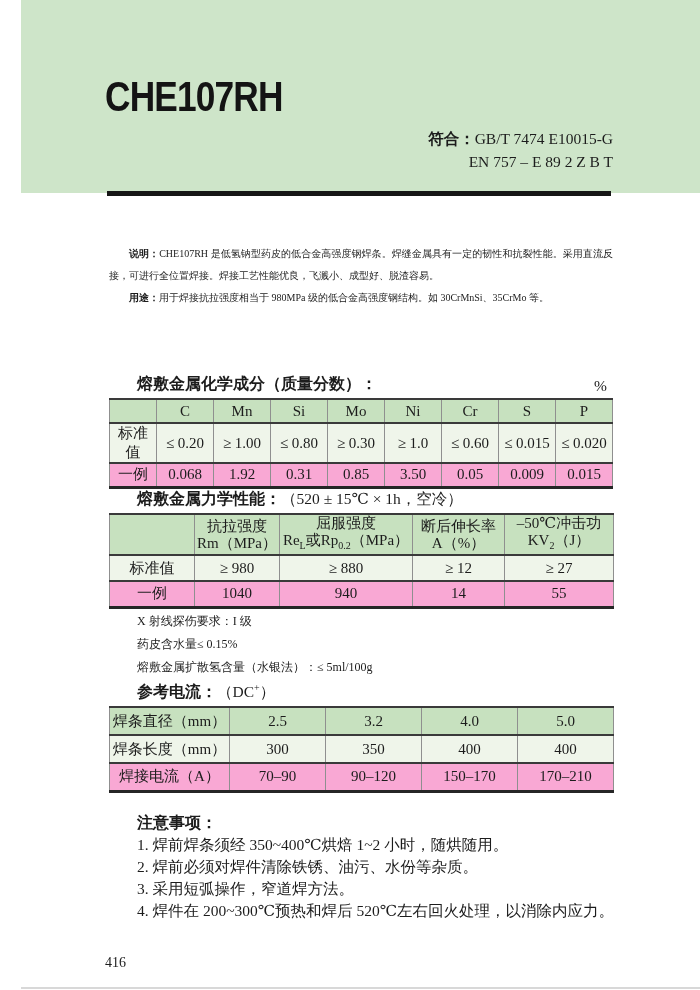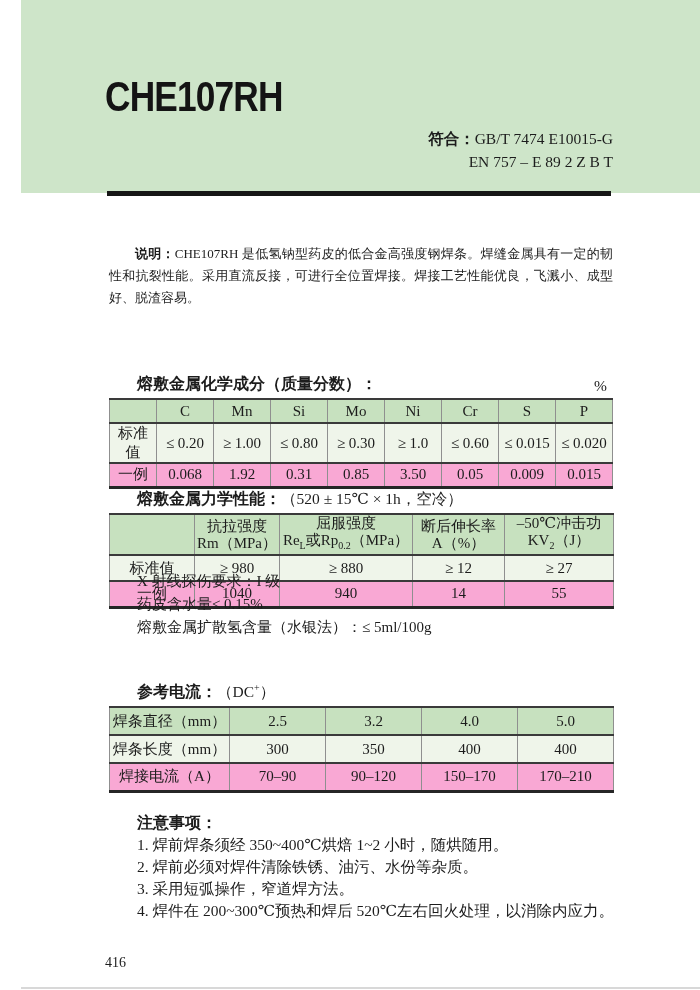--- a/index.html
+++ b/index.html
@@ -15,21 +15,21 @@
     font-weight:bold; font-size:43px; line-height:44px; letter-spacing:-1px;
     transform:scaleX(0.82); transform-origin:left center; color:#141414;
     white-space:nowrap;
   }
   .standards { position:absolute; right:108px; top:127px; text-align:right; font-size:15.5px; line-height:23px; white-space:nowrap; }
   .standards .lbl { font-family:"Liberation Sans","DejaVu Sans",sans-serif; font-weight:bold; }
   .rule { position:absolute; left:86px; top:191px; width:504px; height:5px; background:#161616; }
   .bottom-edge { position:absolute; left:0; top:987px; width:700px; height:2px; background:#d8d8d8; }
 
   .blk { position:absolute; left:88px; width:504px; }
-  .desc { top:243px; font-size:13px; line-height:22px; text-align:justify; }
+  .desc { top:243px; font-size:10px; line-height:22px; text-align:justify; }
   .desc p { margin:0; text-indent:2em; }
   .desc .plabel { font-family:"Liberation Sans","DejaVu Sans",sans-serif; font-weight:bold; }
 
   .sec-title { font-family:"Liberation Sans","DejaVu Sans",sans-serif; font-weight:bold; font-size:16px; padding-left:28px; white-space:nowrap; }
   .sec-title .normal { font-family:"Liberation Serif","DejaVu Serif",serif; font-weight:normal; font-size:15.5px; }
   .chem-head { top:374px; display:flex; justify-content:space-between; align-items:flex-end; }
   .chem-head .unit { font-family:"Liberation Serif","DejaVu Serif",serif; font-weight:normal; font-size:15.5px; margin-right:34px; }
   .mech-head { top:489px; }
   .cur-head  { top:682px; }
 
@@ -50,21 +50,21 @@
   .chem-table tr { height:24px; }
   .mech-table { position:absolute; left:88px; top:513px; }
   .mech-table .hrow { height:36px; }
   .mech-table .hrow td { font-size:15px; line-height:17px; }
   .mech-table .row-a, .mech-table .row-b { height:26px; }
   .cur-table { position:absolute; left:88px; top:706px; }
   .cur-table tr { height:28px; }
   sub { font-size:10px; }
   sup { font-size:10px; }
 
-  .reqs { top:570px; font-size:15px; line-height:23px; padding-left:28px; }
+  .reqs { top:610px; font-size:12px; line-height:23px; padding-left:28px; }
   .reqs div { white-space:nowrap; }
   .notes { top:812px; font-size:15.5px; line-height:22px; }
   .notes .ntitle { font-family:"Liberation Sans","DejaVu Sans",sans-serif; font-weight:bold; font-size:16px; padding-left:28px; }
   .notes div.item { padding-left:28px; white-space:nowrap; }
   .pagenum { position:absolute; left:84px; top:955px; font-size:14px; }
 </style>
 </head>
 <body>
 
 <div class="page">
@@ -72,20 +72,21 @@
   <div class="band"></div>
   <div class="brand">CHE107RH</div>
   <div class="standards">
     <div><span class="lbl">符合：</span><span>GB/T 7474 E10015-G</span></div>
     <div><span>EN 757 – E 89 2 Z B T</span></div>
   </div>
   <div class="rule"></div>
 
   <div class="blk desc">
     <p><span class="plabel">说明：</span><span>CHE107RH 是低氢钠型药皮的低合金高强度钢焊条。焊缝金属具有一定的韧性和抗裂性能。采用直流反接，可进行全位置焊接。焊接工艺性能优良，飞溅小、成型好、脱渣容易。</span></p>
+    <p><span class="plabel">用途：</span><span>用于焊接抗拉强度相当于 980MPa 级的低合金高强度钢结构。如 30CrMnSi、35CrMo 等。</span></p>
   </div>
 
   <div class="blk chem-head sec-title">
     <span>熔敷金属化学成分（质量分数）：</span>
     <span class="unit">%</span>
   </div>
 
   <table class="t chem-table">
     <colgroup>
       <col style="width:47px">

